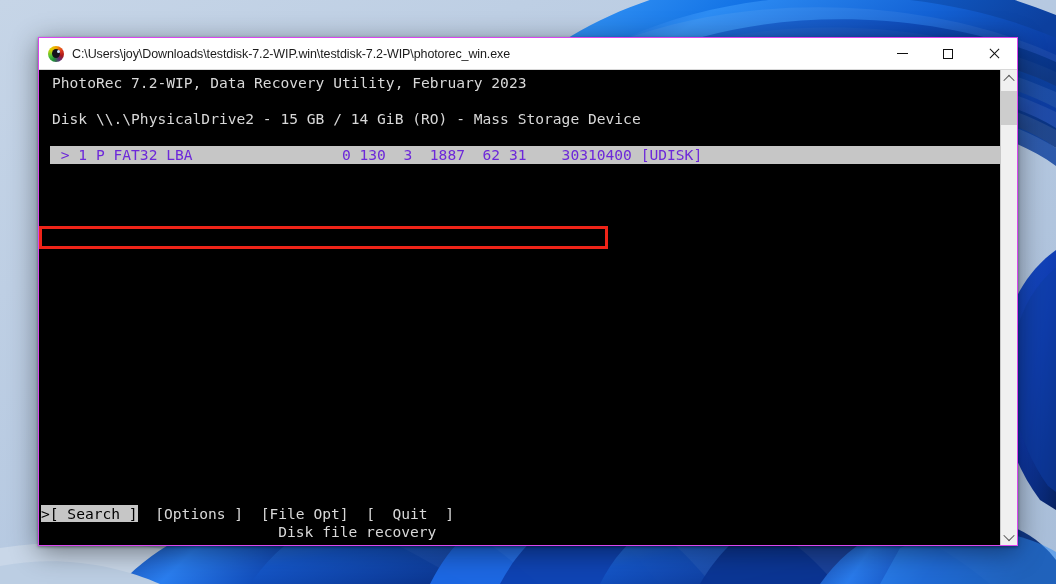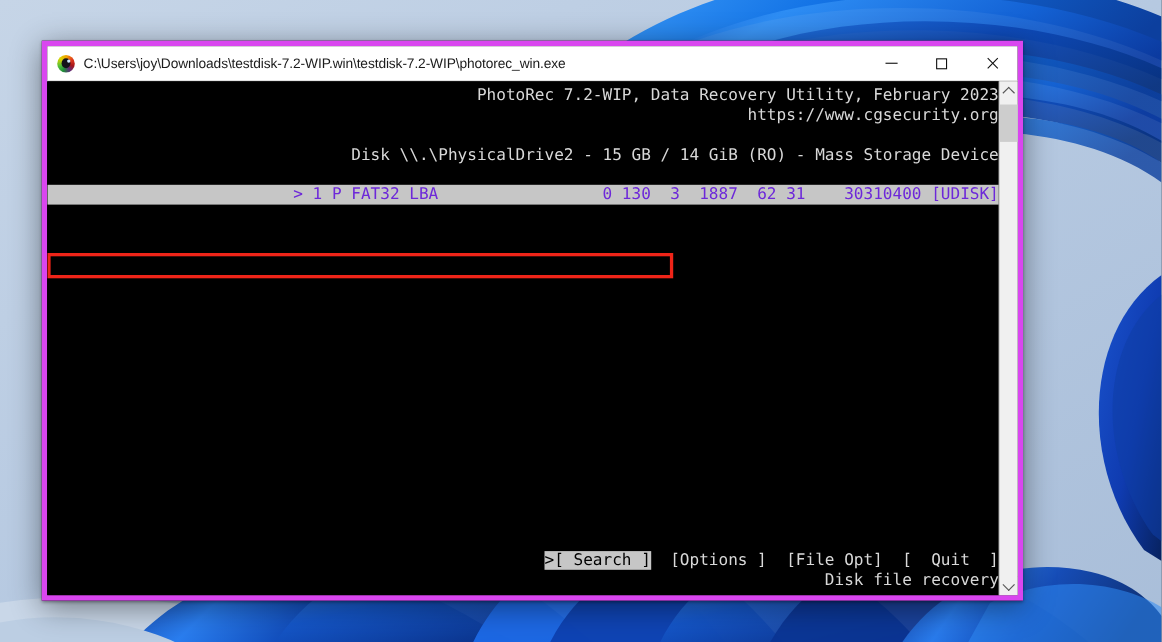--- a/index.html
+++ b/index.html
@@ -10,26 +10,25 @@
     position:relative;
   }
 
   
   #desktop{position:absolute;inset:0;overflow:hidden;background:
       linear-gradient(160deg,#c3d3e6 0%,#b5c8e0 45%,#aec2dc 100%);}
   #desktop svg{position:absolute;inset:0;width:1056px;height:584px;display:block;}
 
   
   #window{
-    position:absolute;left:38px;top:37px;width:892px;height:509px;
+    position:absolute;left:38px;top:37px;width:980px;height:509px;
     box-shadow:0 6px 26px rgba(0,0,0,.45),0 1px 3px rgba(0,0,0,.4);
-    border:5px solid #d946ef;
+    border:1px solid #d946ef;
     background:#000;
     box-sizing:border-box;
-    text-align:right;
   }
   .titlebar{
     height:32px;background:#ffffff;border-bottom:1px solid #d8d8d8;
     display:flex;align-items:center;position:relative;
     box-sizing:border-box;
   }
   .title-icon{
     width:16px;height:16px;margin-left:9px;margin-right:8px;flex:none;position:relative;
   }
   .title-icon .ring{
@@ -61,37 +60,37 @@
   }
   .glyph-close:before{transform:rotate(45deg);}
   .glyph-close:after{transform:rotate(-45deg);}
 
   
   .console-wrap{position:absolute;left:0;top:32px;right:0;bottom:0;background:#000;display:flex;}
   .console{
     flex:1;position:relative;background:#000;overflow:hidden;
     font-family:"DejaVu Sans Mono","Liberation Mono",monospace;
     font-size:14.6px;line-height:18px;color:#d8d8d8;
-    padding:4px 0 0 0;
+    padding:4px 0 0 11px;
     letter-spacing:0px;
   }
   .line{
     white-space:pre;height:18px;padding-left:2px;
     font-family:"DejaVu Sans Mono","Liberation Mono",monospace;
   }
   .rowsel{background:#c6c6c6;color:#6d28d9;}
 
   .redbox{
     position:absolute;left:0px;top:156px;width:569px;height:23px;
     border:3px solid #ef2418;box-sizing:border-box;pointer-events:none;
   }
 
   
   .menu-area{position:absolute;left:0;right:0;bottom:4px;}
-  .menu-line{white-space:pre;height:18px;padding-left:2px;margin-left:42px;}
+  .menu-line{white-space:pre;height:18px;padding-left:2px;}
   .btn-sel{background:#c6c6c6;color:#000;}
 
   
   .scrollbar{
     width:17px;background:#f0f0f0;border-left:1px solid #c8c8c8;
     display:flex;flex-direction:column;position:relative;box-sizing:border-box;
   }
   .sb-arrow{
     height:17px;display:flex;align-items:center;justify-content:center;
     color:#4a4a4a;font-size:9px;line-height:1;flex:none;background:#f0f0f0;
@@ -201,21 +200,20 @@
       <div class="win-btn close">
         <span class="glyph-close"></span>
       </div>
     </div>
   </div>
 
   <div class="console-wrap">
 
     <div class="console">
       <div class="line">PhotoRec 7.2-WIP, Data Recovery Utility, February 2023</div>
-      <div class="line">https://www.cgsecurity.org</div>
       <div class="line"></div>
       <div class="line">Disk \\.\PhysicalDrive2 - 15 GB / 14 GiB (RO) - Mass Storage Device</div>
       <div class="line">&nbsp;</div>
       <div class="line rowsel"> &gt; 1 P FAT32 LBA                 0 130  3  1887  62 31    30310400 [UDISK]</div>
 
       <div class="redbox" style="border-color: rgb(239, 36, 24);"></div>
 
       <div class="menu-area">
         <div class="menu-line"><span class="btn-sel">&gt;[ Search ]</span><span>  </span><span>[Options ]</span><span>  </span><span>[File Opt]</span><span>  </span><span>[  Quit  ]</span></div>
         <div class="menu-line"><span>                           </span><span>Disk file recovery</span></div>

